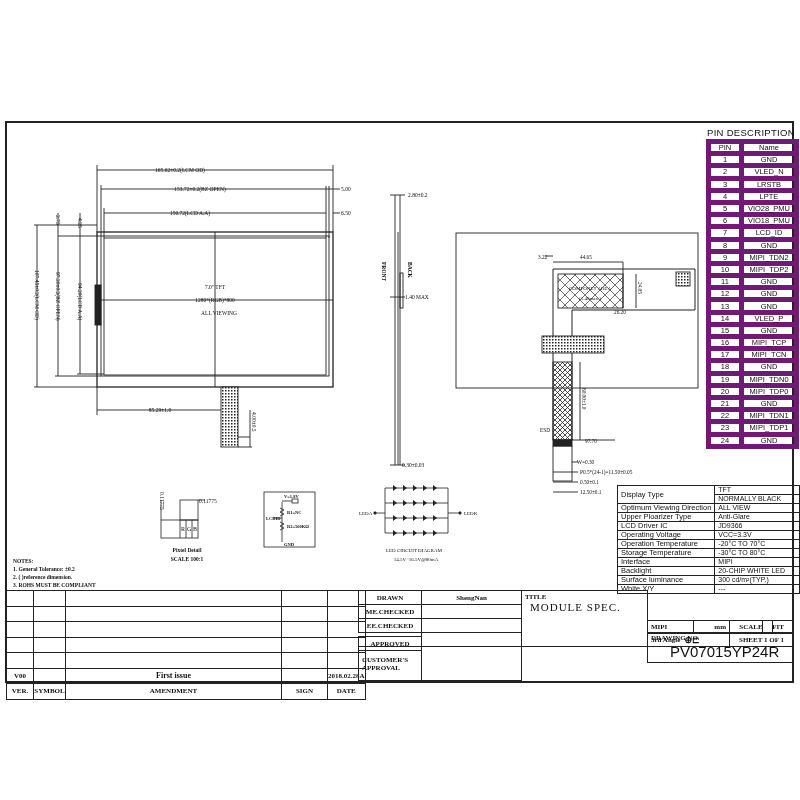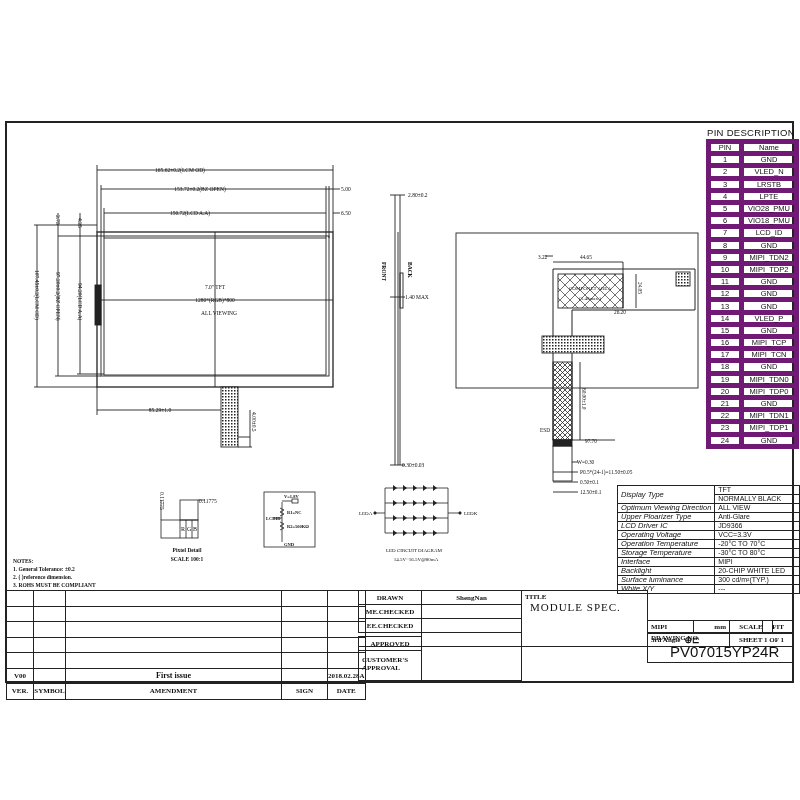--- a/index.html
+++ b/index.html
@@ -8,21 +8,21 @@
   svg{position:absolute;left:0;top:0;}
   .t{font-family:"Liberation Serif",serif;fill:#111;}
   table{border-collapse:collapse;}
   .pin{position:absolute;left:706px;top:139px;font-family:"Liberation Sans",sans-serif;font-size:7.5px;}
   .pin td{border:5px solid #701a75;padding:0;height:7.2px;line-height:7px;text-align:center;}
   .pin td.n{width:28px;}
   .pin td.v{width:50px;}
   .pin-title{position:absolute;left:707px;top:127px;font-family:"Liberation Sans",sans-serif;font-size:9.5px;letter-spacing:0.3px;}
   .spec{position:absolute;left:617px;top:485px;font-family:"Liberation Sans",sans-serif;font-size:7.5px;border:1px solid #222;}
   .spec td{border:1px solid #222;padding:0 3px;height:8px;line-height:8px;white-space:nowrap;}
-  .spec td.k{width:87px;font-style:italic;}
+  .spec td.k{width:87px;}
   .spec td.v{width:80px;font-size:7px;}
   .tb{position:absolute;left:6px;top:590px;font-family:"Liberation Serif",serif;font-size:7px;font-weight:bold;}
   .tb td{border:1px solid #222;padding:0;height:14.5px;text-align:center;}
   .title-block{position:absolute;left:358px;top:590px;width:436px;height:91px;font-family:"Liberation Serif",serif;}
   .cell{position:absolute;border:1px solid #222;box-sizing:border-box;font-size:7px;font-weight:bold;display:flex;align-items:center;justify-content:center;}
 </style>
 </head>
 <body>
 
 <div class="frame"></div>

